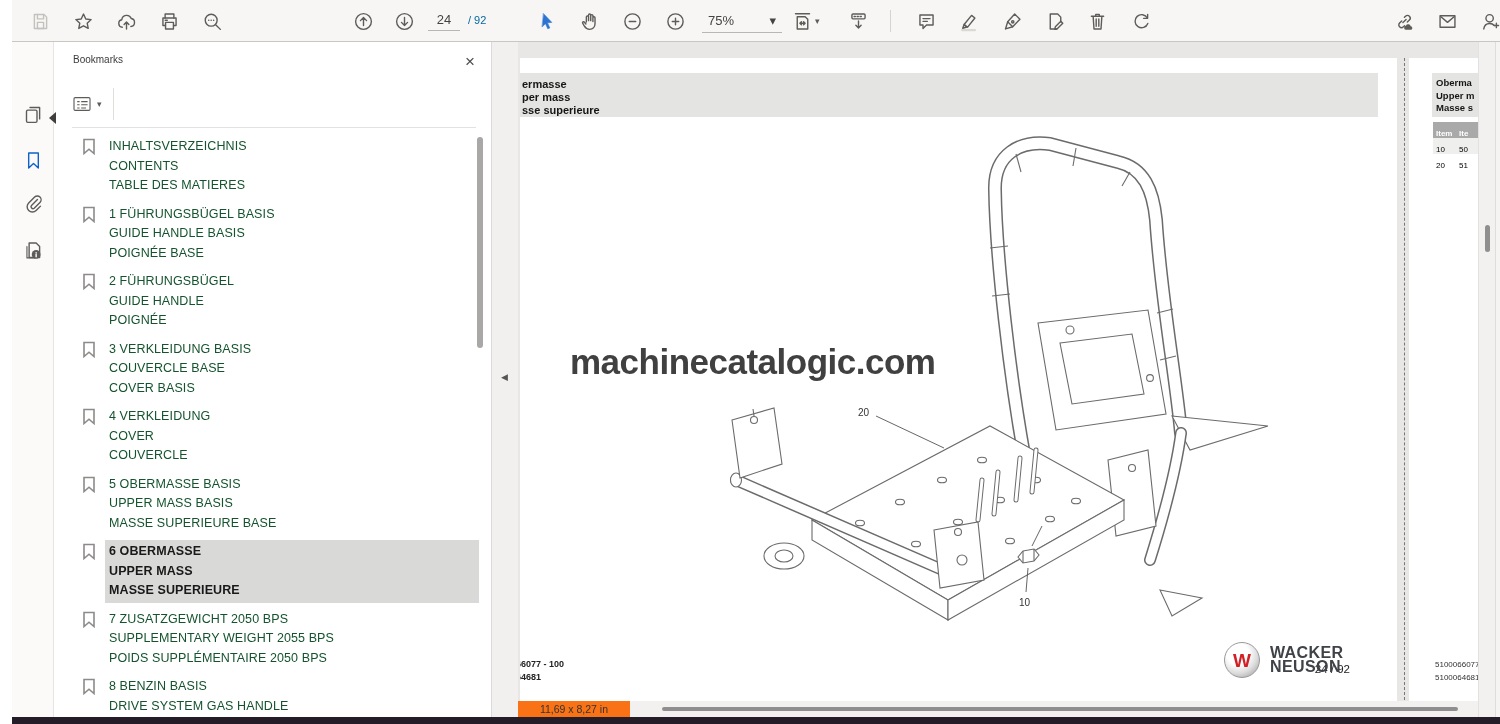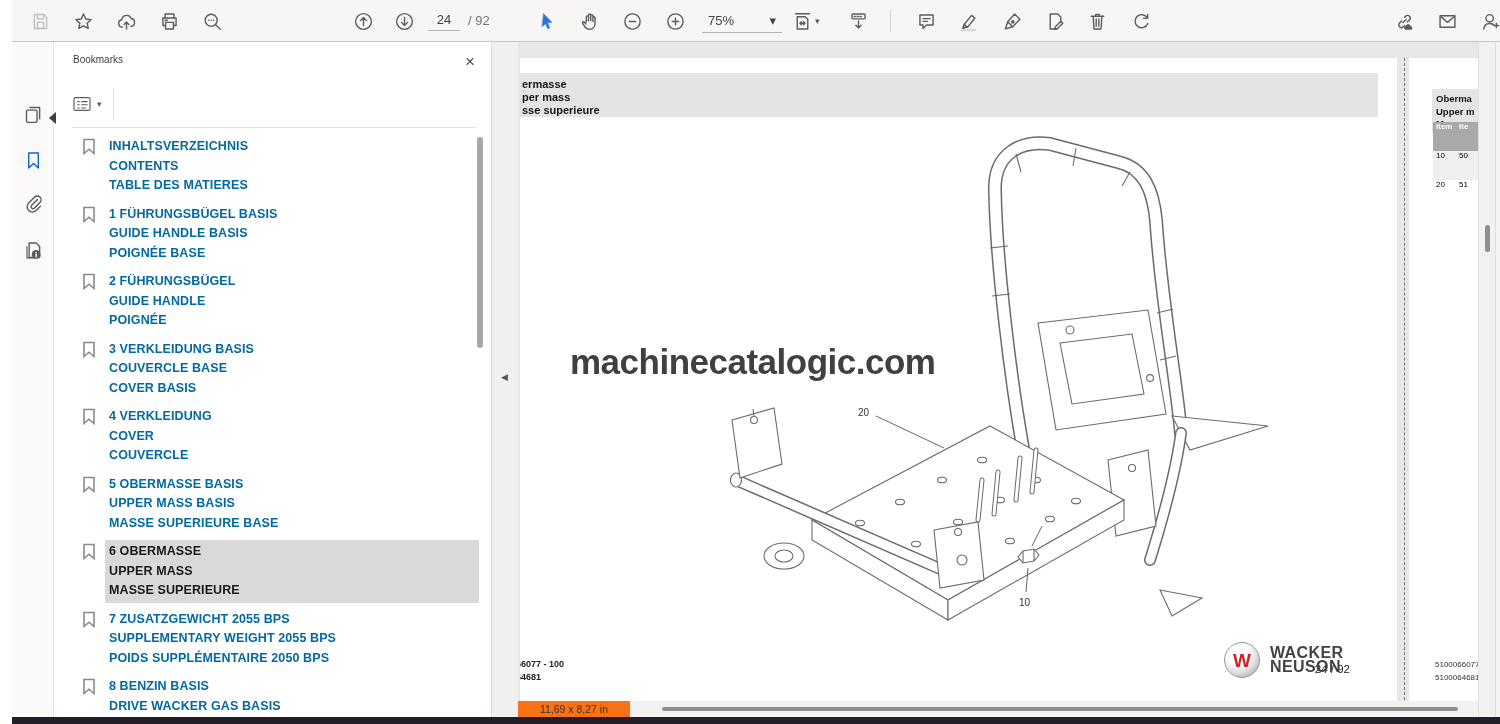--- a/index.html
+++ b/index.html
@@ -9,21 +9,21 @@
 
   
   #toolbar { left:0; top:0; width:1500px; height:42px; background:#f7f6f4; border-bottom:1px solid #c9c7c4; z-index:20; }
   .tbtn { position:absolute; top:7px; width:28px; height:28px; background:none; border:none; display:flex; align-items:center; justify-content:center; cursor:pointer; }
   .ic { width:21px; height:21px; stroke:#5d5c59; stroke-width:1.6; fill:none; stroke-linecap:round; stroke-linejoin:round; }
   .ic.muted { stroke:#c3c1be; }
   .ic .fillg { fill:#5d5c59; stroke:none; }
   .tb-divider { position:absolute; top:10px; width:1px; height:22px; background:#d6d4d1; }
   #page-nav-box { position:absolute; left:416px; top:9px; display:flex; align-items:center; gap:8px; }
   #page-num-input { width:32px; height:22px; border:none; border-bottom:1px solid #b9b7b4; background:transparent; text-align:center; font-size:13px; color:#454442; font-family:"Liberation Sans",sans-serif; }
-  #page-total { font-size:13px; color:#737373; }
+  #page-total { font-size:11px; color:#0369a1; }
   #zoom-ctl { position:absolute; left:690px; top:9px; width:80px; height:24px; border-bottom:1px solid #b9b7b4; display:flex; align-items:center; justify-content:space-between; padding:0 6px; cursor:pointer; }
   #zoom-ctl span { font-size:13px; color:#454442; }
   .caret { font-size:9px; color:#5d5c59; }
   #fit-caret { position:absolute; left:803px; top:16px; }
 
   
   #left-rail { left:0; top:42px; width:42px; height:675px; background:#fbfaf9; border-right:1px solid #e6e5e3; z-index:10; }
   .rail-btn { position:absolute; left:7px; width:28px; height:28px; background:none; border:none; display:flex; align-items:center; justify-content:center; cursor:pointer; }
   #panel-notch { left:37px; top:112px; width:0; height:0; border-top:6px solid transparent; border-bottom:6px solid transparent; border-right:7px solid #3f3e3c; z-index:12; }
 
@@ -32,21 +32,21 @@
   #bm-title { position:absolute; left:19px; top:12px; font-size:10px; color:#3b3b3b; }
   #bm-close { position:absolute; left:404px; top:8px; width:24px; height:24px; border:none; background:none; font-size:17px; color:#4c4c4c; cursor:pointer; }
   #bm-opts { position:absolute; left:18px; top:50px; width:42px; height:24px; border:none; background:none; display:flex; align-items:center; gap:5px; cursor:pointer; }
   #bm-opts svg { width:20px; height:16px; stroke:#5d5c59; stroke-width:1.4; fill:none; }
   #bm-vdiv { position:absolute; left:59px; top:46px; width:1px; height:32px; background:#e0dfdd; }
   #bm-hdiv { position:absolute; left:18px; top:85px; width:404px; height:1px; background:#e3e2e0; }
   #bm-list { position:absolute; left:28px; top:93px; width:400px; }
   .bm-item { position:relative; padding-left:27px; margin-bottom:5px; cursor:pointer; }
   .bm-glyph { position:absolute; left:0; top:3px; width:14px; height:17px; stroke:#8c8b89; stroke-width:1.6; fill:none; }
   .bm-text { width:374px; margin-left:-4px; padding:2px 0 2px 4px; }
-  .bm-line { font-size:12.5px; line-height:19.5px; color:#0369a1; letter-spacing:.1px;font-weight:bold; }
+  .bm-line { font-size:12.5px; line-height:19.5px; color:#14532d; letter-spacing:.1px; }
   .bm-item.selected .bm-text { background:#d9d9d8; }
   .bm-item.selected .bm-line { color:#191919; font-weight:600; }
   #bm-scroll { position:absolute; left:423px; top:95px; width:6px; height:211px; background:#a9a8a6; border-radius:3px; cursor:pointer; }
 
   
   #strip-left { left:480px; top:42px; width:26px; height:675px; background:#f1f0ee; z-index:8; }
   #strip-left .arr, #strip-right .arr { position:absolute; font-size:9px; color:#555; cursor:pointer; }
   #strip-left .arr { left:9px; top:330px; }
   #v-scroll { left:1466px; top:42px; width:17px; height:675px; background:#f2f1ef; border-left:1px solid #e2e1df; z-index:8; }
   #v-thumb { position:absolute; left:6px; top:183px; width:5px; height:27px; background:#8f8f8f; border-radius:3px; cursor:pointer; }
@@ -74,24 +74,24 @@
   #footer-left div { font-size:9px; line-height:12.5px; font-weight:bold; color:#222; }
   #footer-page { position:absolute; left:0; top:605px; width:830px; text-align:right; font-size:11.5px; color:#222; }
   #logo { position:absolute; left:704px; top:584px; display:flex; align-items:center; gap:10px; }
   #logo-badge { width:36px; height:36px; border-radius:50%; background:radial-gradient(circle at 38% 32%, #ffffff 35%, #dcdcdc 62%, #8f8f8f 100%); border:1px solid #9a9a9a; display:flex; align-items:center; justify-content:center; }
   #logo-w { font-size:19px; font-weight:900; line-height:1; }
   #logo-text div { font-size:16px; line-height:14.5px; font-weight:800; letter-spacing:.4px; color:#3f4348; }
   #page-dash-divider { position:absolute; left:886px; top:16px; height:647px; width:0; border-left:1px dashed #777; }
 
   
   #frag-page { position:absolute; left:891px; top:16px; width:69px; height:647px; background:#fff; overflow:hidden; }
-  #frag-header { position:absolute; left:23px; top:31px; width:46px; height:44px; background:#e4e4e2; padding:4px 0 12px 4px; }
+  #frag-header { position:absolute; left:23px; top:15px; width:46px; height:44px; background:#e4e4e2; padding:4px 0 12px 4px; }
   #frag-header div { font-size:9.5px; line-height:12.5px; font-weight:bold; color:#161616; white-space:nowrap; }
   #frag-table { position:absolute; left:24px; top:64px; width:45px; font-size:8px; }
-  .ft-row { display:flex; height:29px; align-items:flex-start; }
+  .ft-row { display:flex; height:16px; align-items:flex-end; }
   .ft-head { background:#a9a9a9; color:#fff; font-weight:bold; }
   .ft-r1 { background:#efefee; }
   .ft-c1 { width:26px; padding-left:3px; }
   .ft-c2 { width:19px; }
   #frag-footer { position:absolute; left:26px; top:601px; }
   #frag-footer div { font-size:8px; line-height:12.5px; color:#333; }
 
   
   #doc-bottom { position:absolute; left:0; top:659px; width:960px; height:16px; background:#f2f1ef; }
   #size-box { position:absolute; left:0; top:0; width:112px; height:16px; background:#f97316; font-size:10.5px; color:#333; text-align:center; line-height:16px; }
@@ -381,33 +381,33 @@
           <div class="bm-line">UPPER MASS</div>
           <div class="bm-line">MASSE SUPERIEURE</div>
         </div>
   </div>
 
   <div class="bm-item">
     <svg class="bm-glyph" viewBox="0 0 14 17">
           <path d="M2 1.5h10v14l-5-4.3-5 4.3z"></path>
         </svg>
     <div class="bm-text">
-          <div class="bm-line">7 ZUSATZGEWICHT 2055 BPS</div>
+          <div class="bm-line">7 ZUSATZGEWICHT 2050 BPS</div>
           <div class="bm-line">SUPPLEMENTARY WEIGHT 2055 BPS</div>
           <div class="bm-line">POIDS SUPPLÉMENTAIRE 2050 BPS</div>
         </div>
   </div>
 
   <div class="bm-item">
     <svg class="bm-glyph" viewBox="0 0 14 17">
           <path d="M2 1.5h10v14l-5-4.3-5 4.3z"></path>
         </svg>
     <div class="bm-text">
           <div class="bm-line">8 BENZIN BASIS</div>
-          <div class="bm-line">DRIVE WACKER GAS BASIS</div>
+          <div class="bm-line">DRIVE SYSTEM GAS HANDLE</div>
           <div class="bm-line">ENTRAÎNEMENT ESSENCE BASE</div>
         </div>
   </div>
 
 </div>
   <div id="bm-scroll"></div>
 </div>
 
 <div id="strip-left" class="abs">
   <span class="arr">◀</span>

